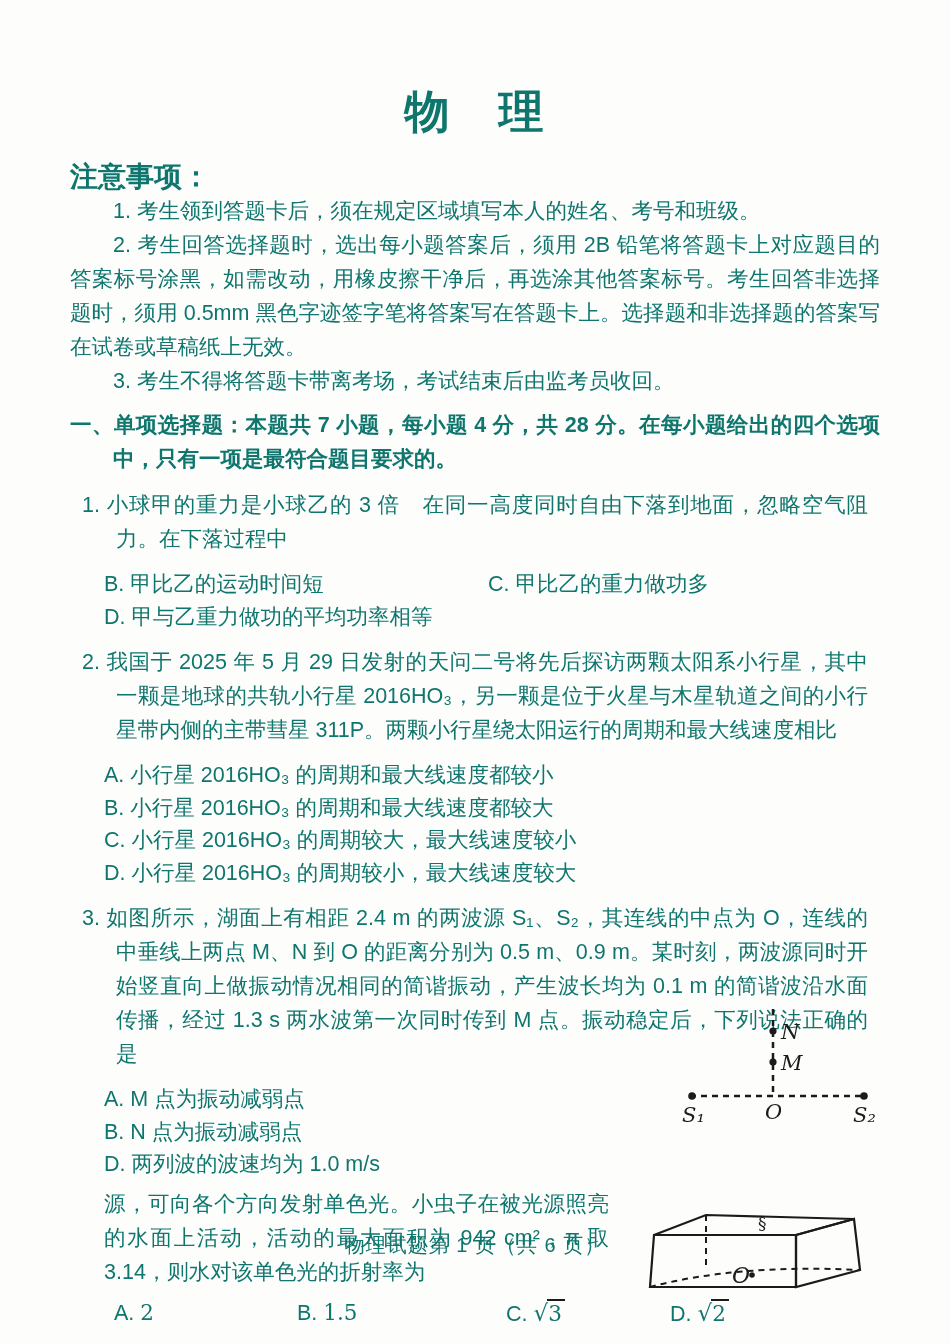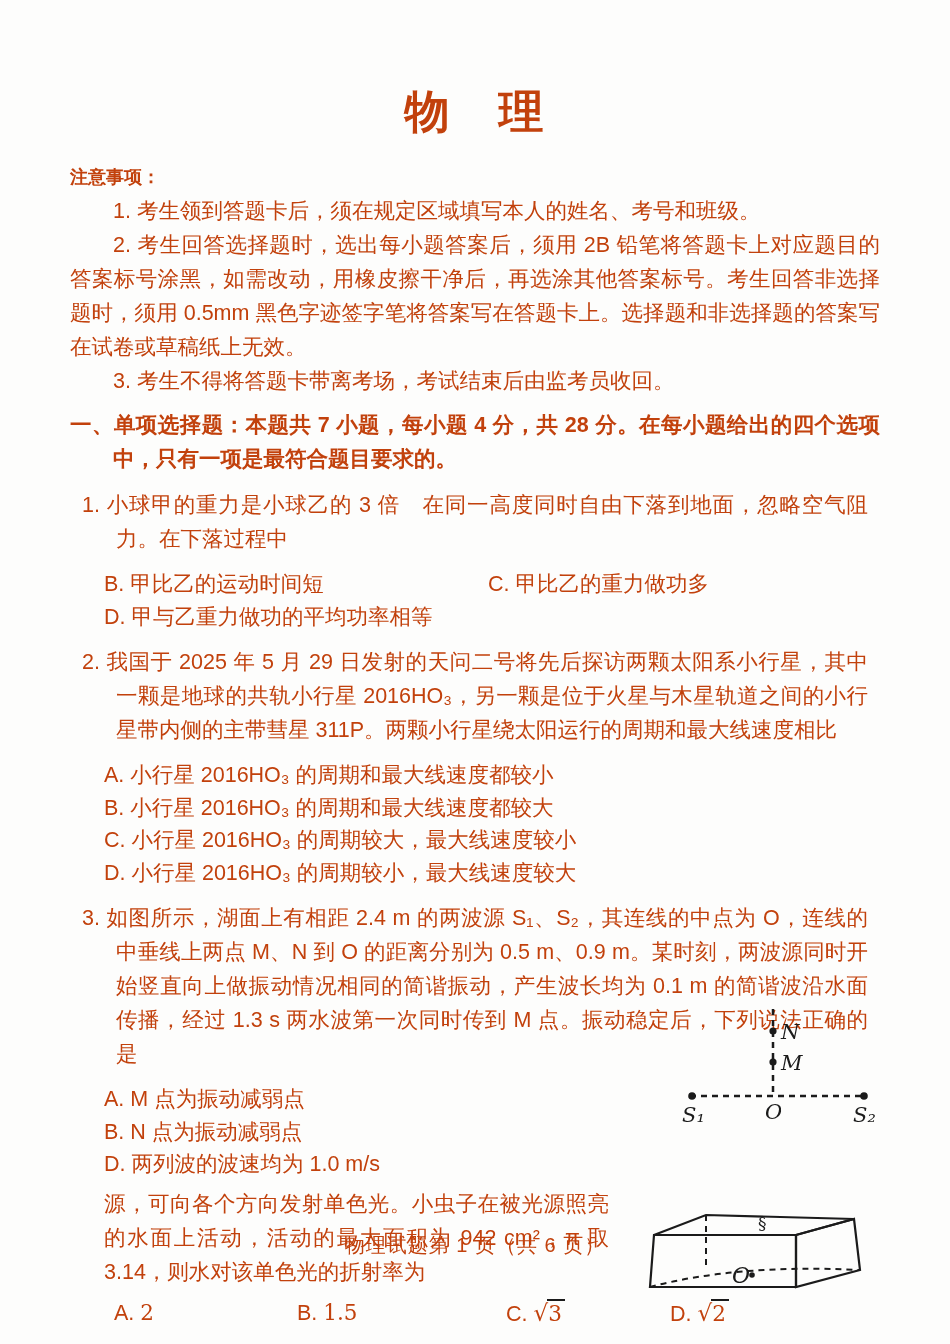--- a/index.html
+++ b/index.html
@@ -2,40 +2,40 @@
 <html><head>
 <meta charset="utf-8">
 <style>
   html, body { margin: 0; padding: 0; background: #e8e8e8; }
   .page {
     position: relative;
     width: 950px;
     height: 1344px;
     margin: 0 auto;
     background: #fdfdfc;
-    color: #c2410c;
+    color: #0f766e;
     font-family: "Liberation Sans", "DejaVu Sans", sans-serif;
     font-size: 21.5px;
     line-height: 34px;
     box-sizing: border-box;
     padding: 0 70px;
     overflow: hidden;
   }
   .title {
     margin: 86px 0 22px 0;
     text-align: center;
     font-size: 45px;
     line-height: 52px;
     font-weight: 700;
     letter-spacing: 2px;
   }
   .notice-heading {
     margin: 0;
     font-weight: 700;
-    font-size: 18px;
+    font-size: 28px;
   }
   .notice-item {
     margin: 0;
     text-indent: 2em;
     text-align: justify;
   }
   .section-heading {
     margin: 10px 0 0 0;
     font-weight: 700;
     padding-left: 2em;

